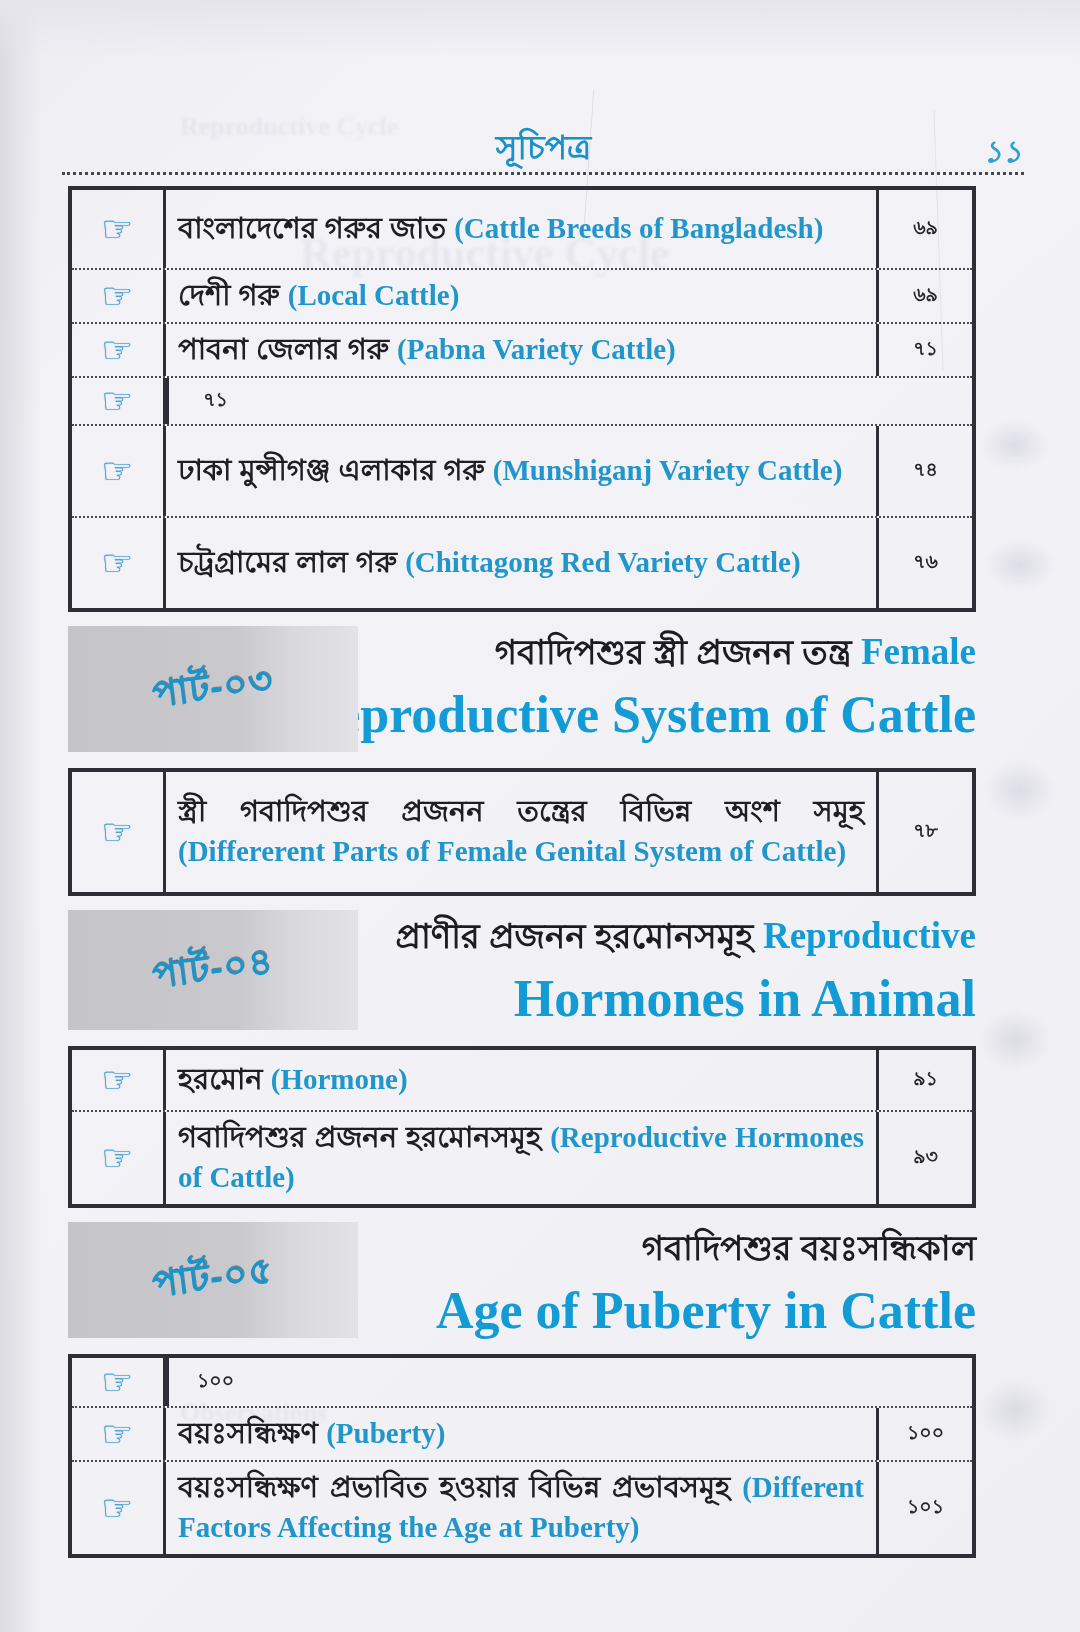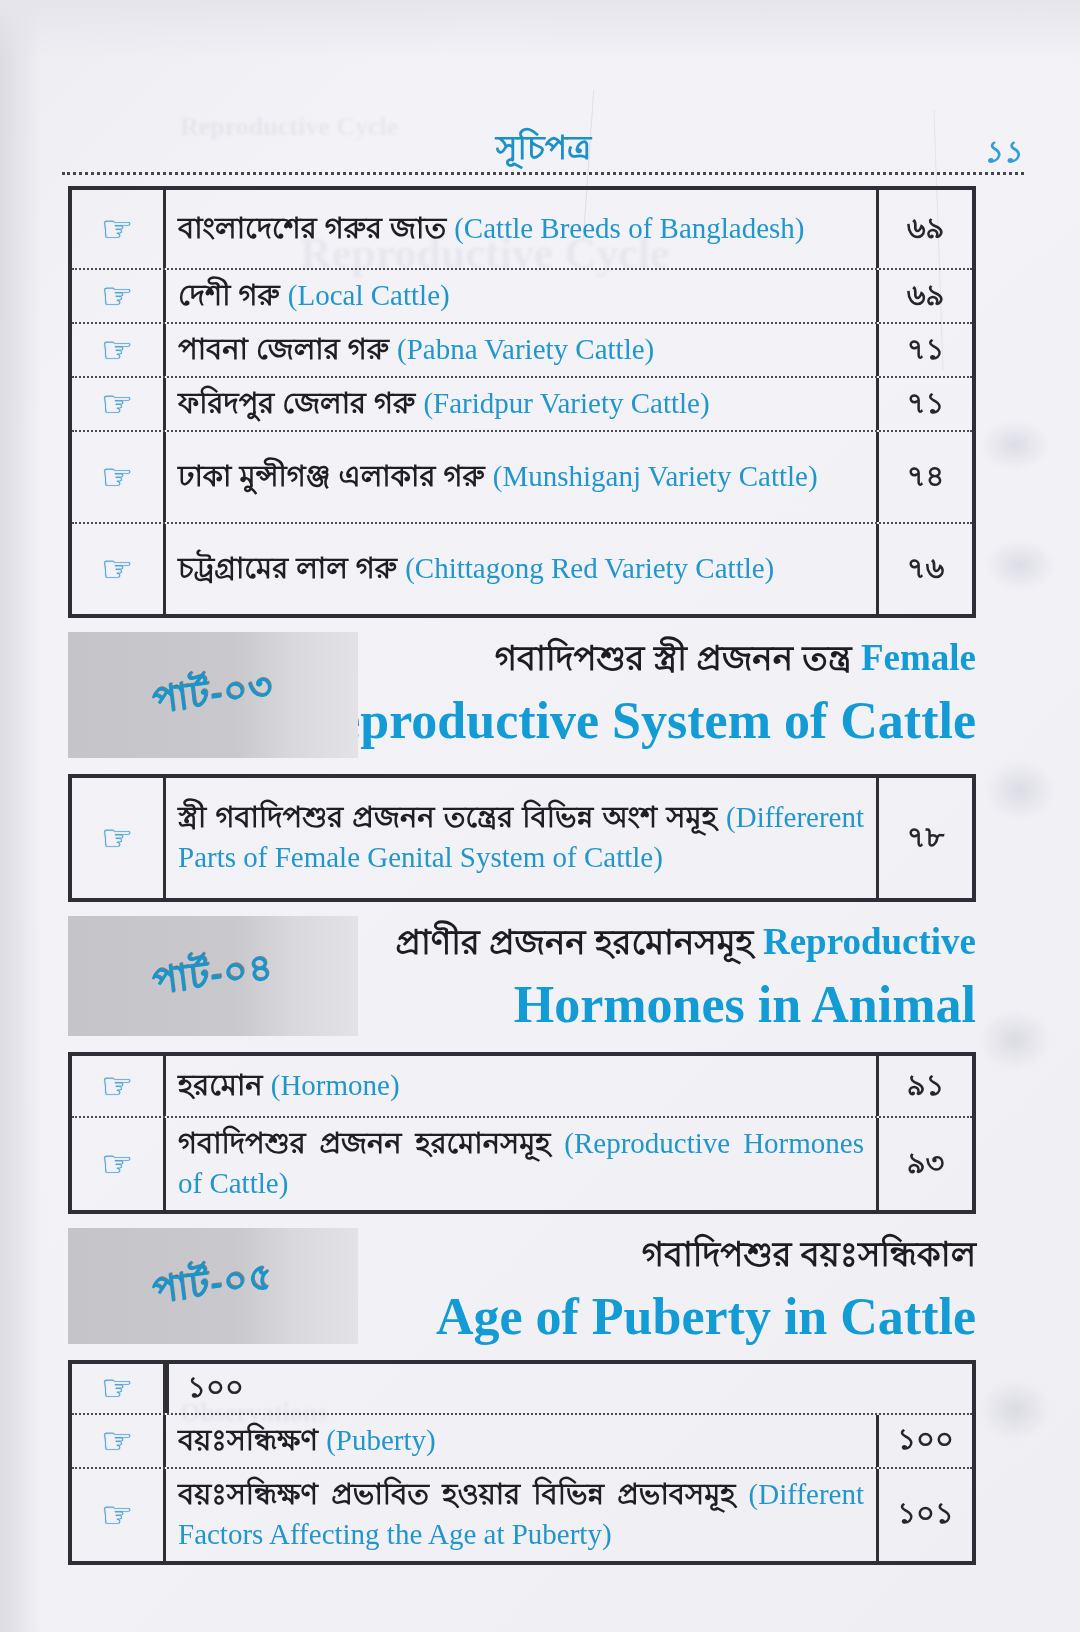--- a/index.html
+++ b/index.html
@@ -82,27 +82,27 @@
   .title-cell {
     flex:1 1 auto; display:flex; align-items:center;
     padding:5px 12px 7px 12px;
   }
   .title-text {
     width:100%; text-align:justify; text-align-last:left;
     font-size:29px; line-height:1.38;
   }
   .bn { color:#1e1e24; font-weight:600; }
   .en {
-    color:#2196cb; font-weight:400;
+    color:#2196cb; font-weight:700;
     font-family:"Liberation Serif","DejaVu Serif",serif;
   }
   .page-cell {
     flex:0 0 96px; display:flex; align-items:center; justify-content:center;
     border-left:3px solid #2e2e36;
-    font-size:29px; font-weight:600; color:#26262c;
+    font-size:19px; font-weight:600; color:#26262c;
   }
   .rh-s  { min-height:48px; }
   .rh-m  { min-height:60px; }
   .rh-2b { min-height:78px; }
   .rh-2  { min-height:92px; }
   .rh-3  { min-height:120px; }
 
   
   .part-section { position:relative; margin-top:8px; margin-bottom:8px; }
   .ps-03 { min-height:140px; }
@@ -183,23 +183,20 @@
           </div>
         <div class="title-cell">
             <div class="title-text"><span class="bn">পাবনা জেলার গরু</span> <span class="en">(Pabna Variety Cattle)</span></div>
           </div>
         <div class="page-cell">৭১</div>
       </div>
       <div class="row rh-s">
         <div class="cell icon-cell">
             <span class="pointer">☞</span>
           </div>
-        <div class="title-cell">
-            <div class="title-text"><span class="bn">ফরিদপুর জেলার গরু</span> <span class="en">(Faridpur Variety Cattle)</span></div>
-          </div>
         <div class="page-cell">৭১</div>
       </div>
       <div class="row rh-2">
         <div class="cell icon-cell">
             <span class="pointer">☞</span>
           </div>
         <div class="title-cell">
             <div class="title-text"><span class="bn">ঢাকা মুন্সীগঞ্জ এলাকার গরু</span> <span class="en">(Munshiganj Variety Cattle)</span></div>
           </div>
         <div class="page-cell">৭৪</div>

